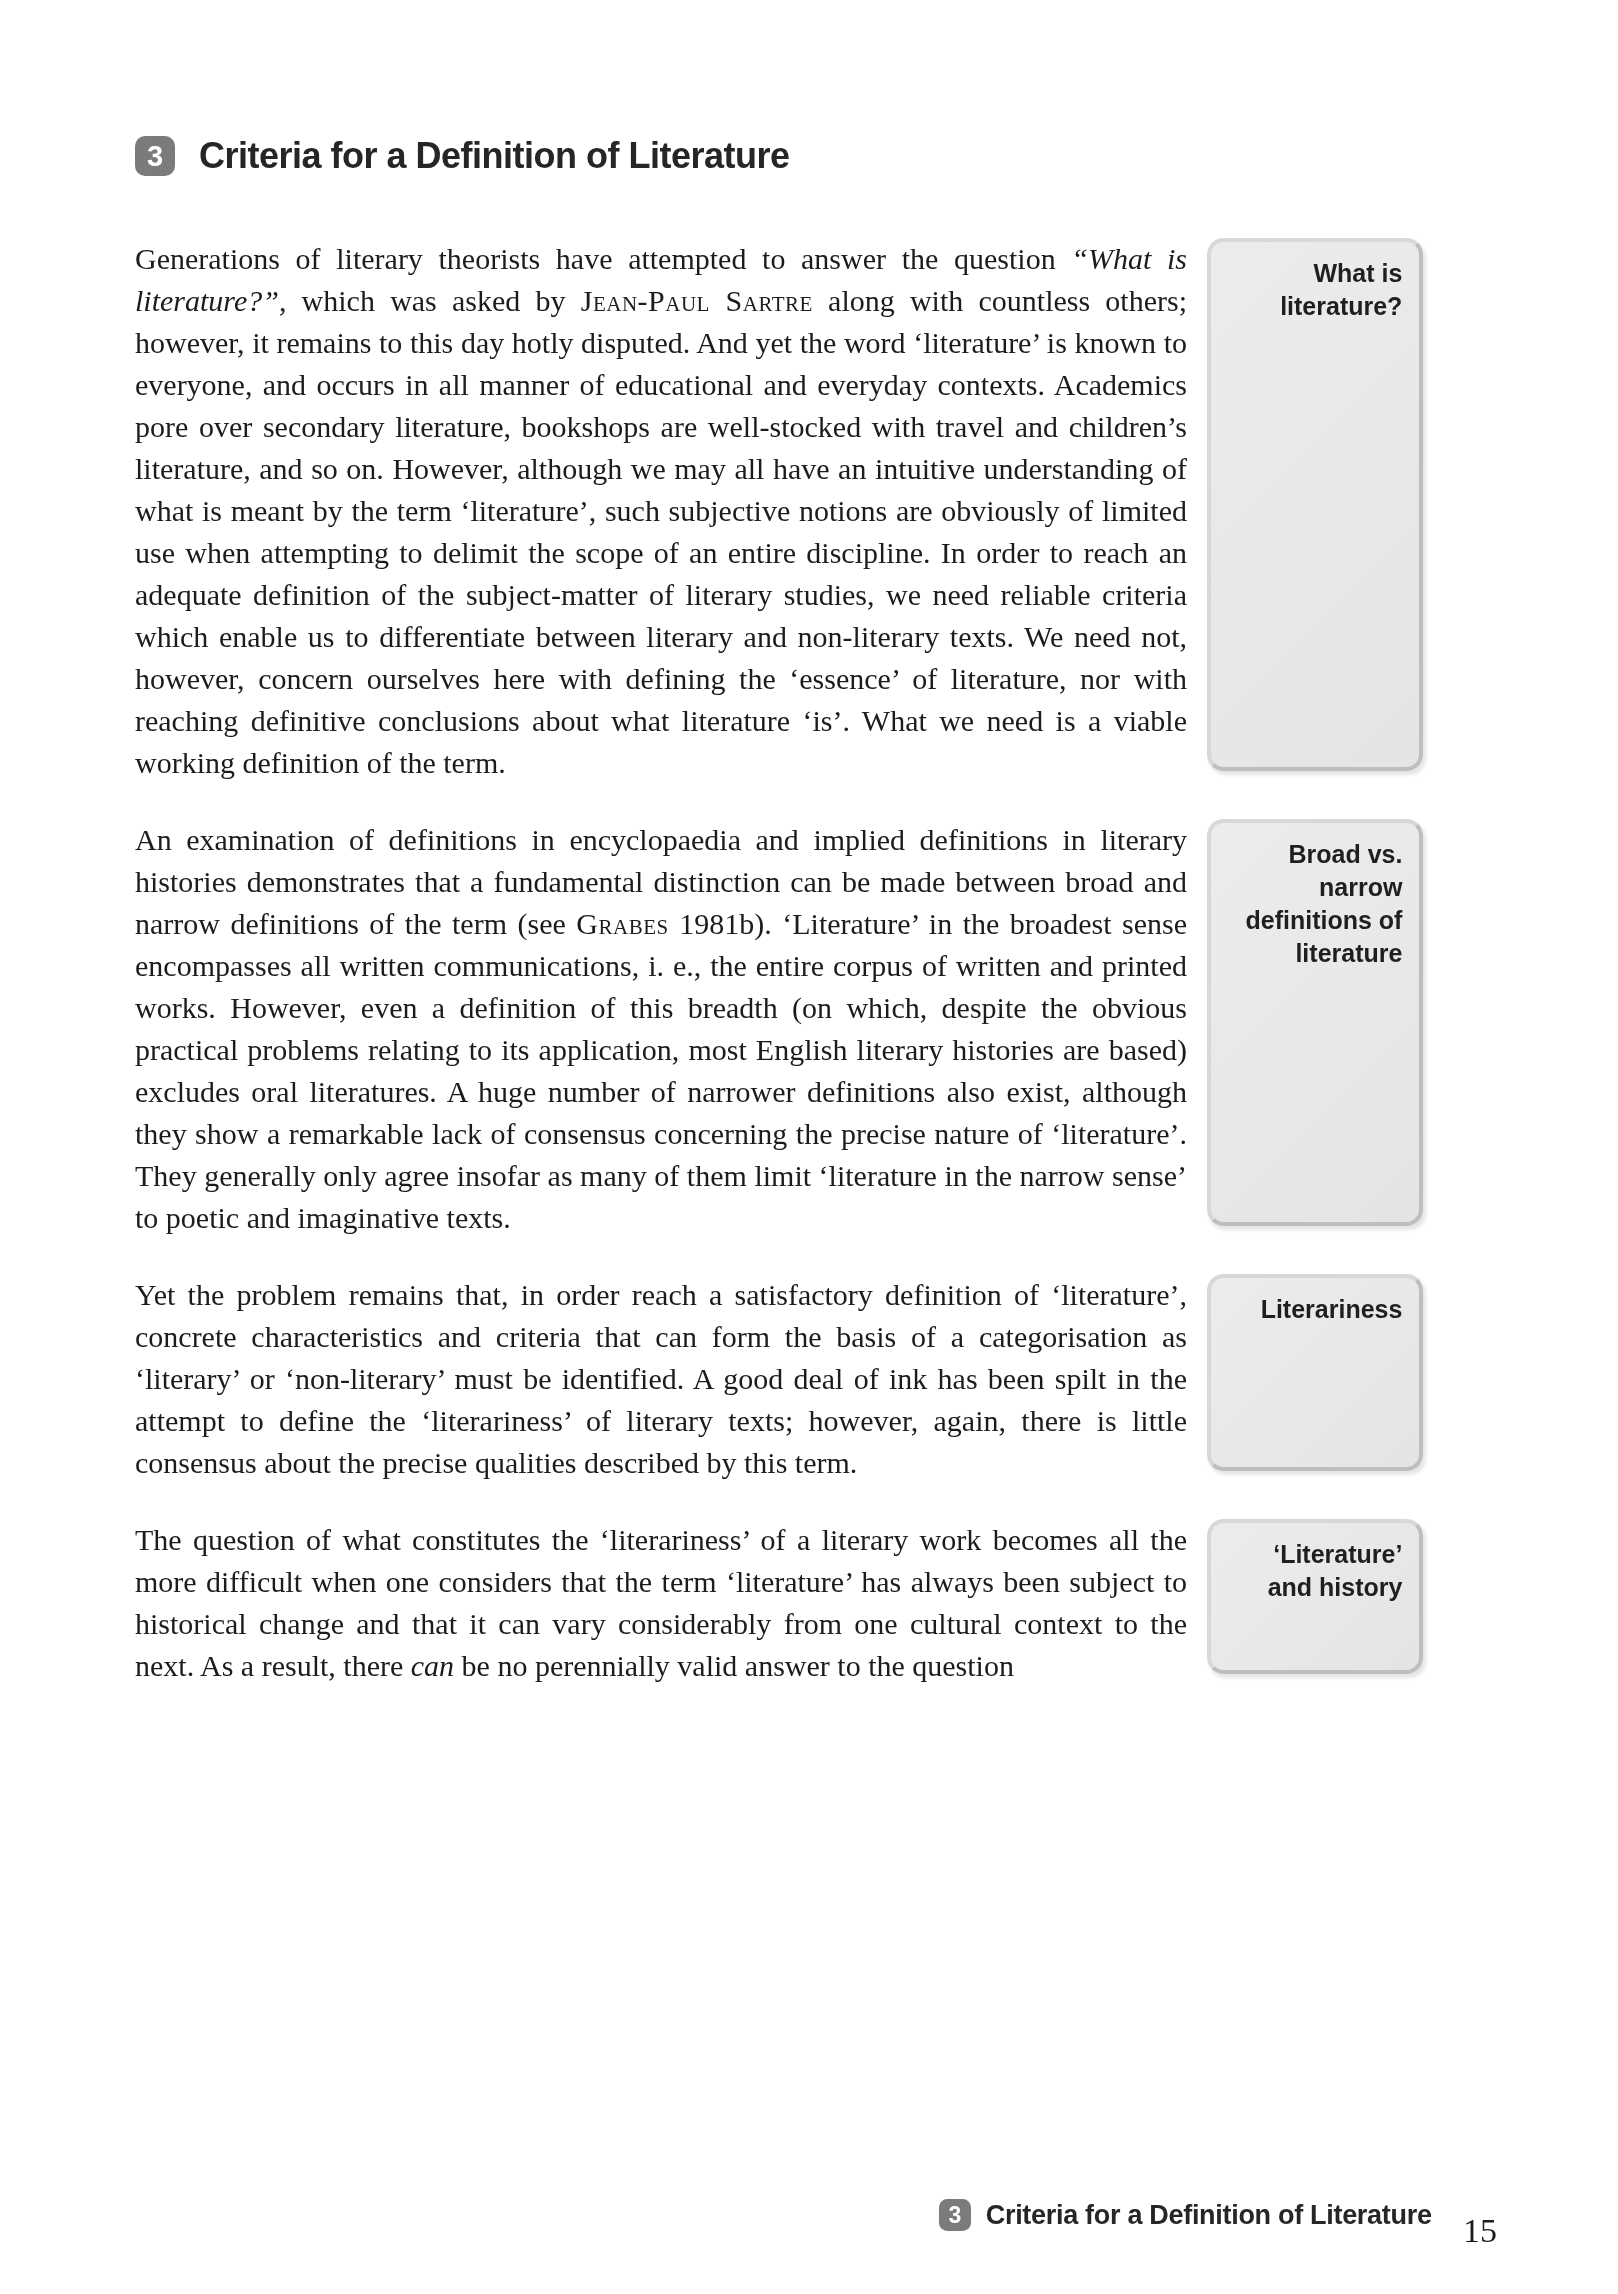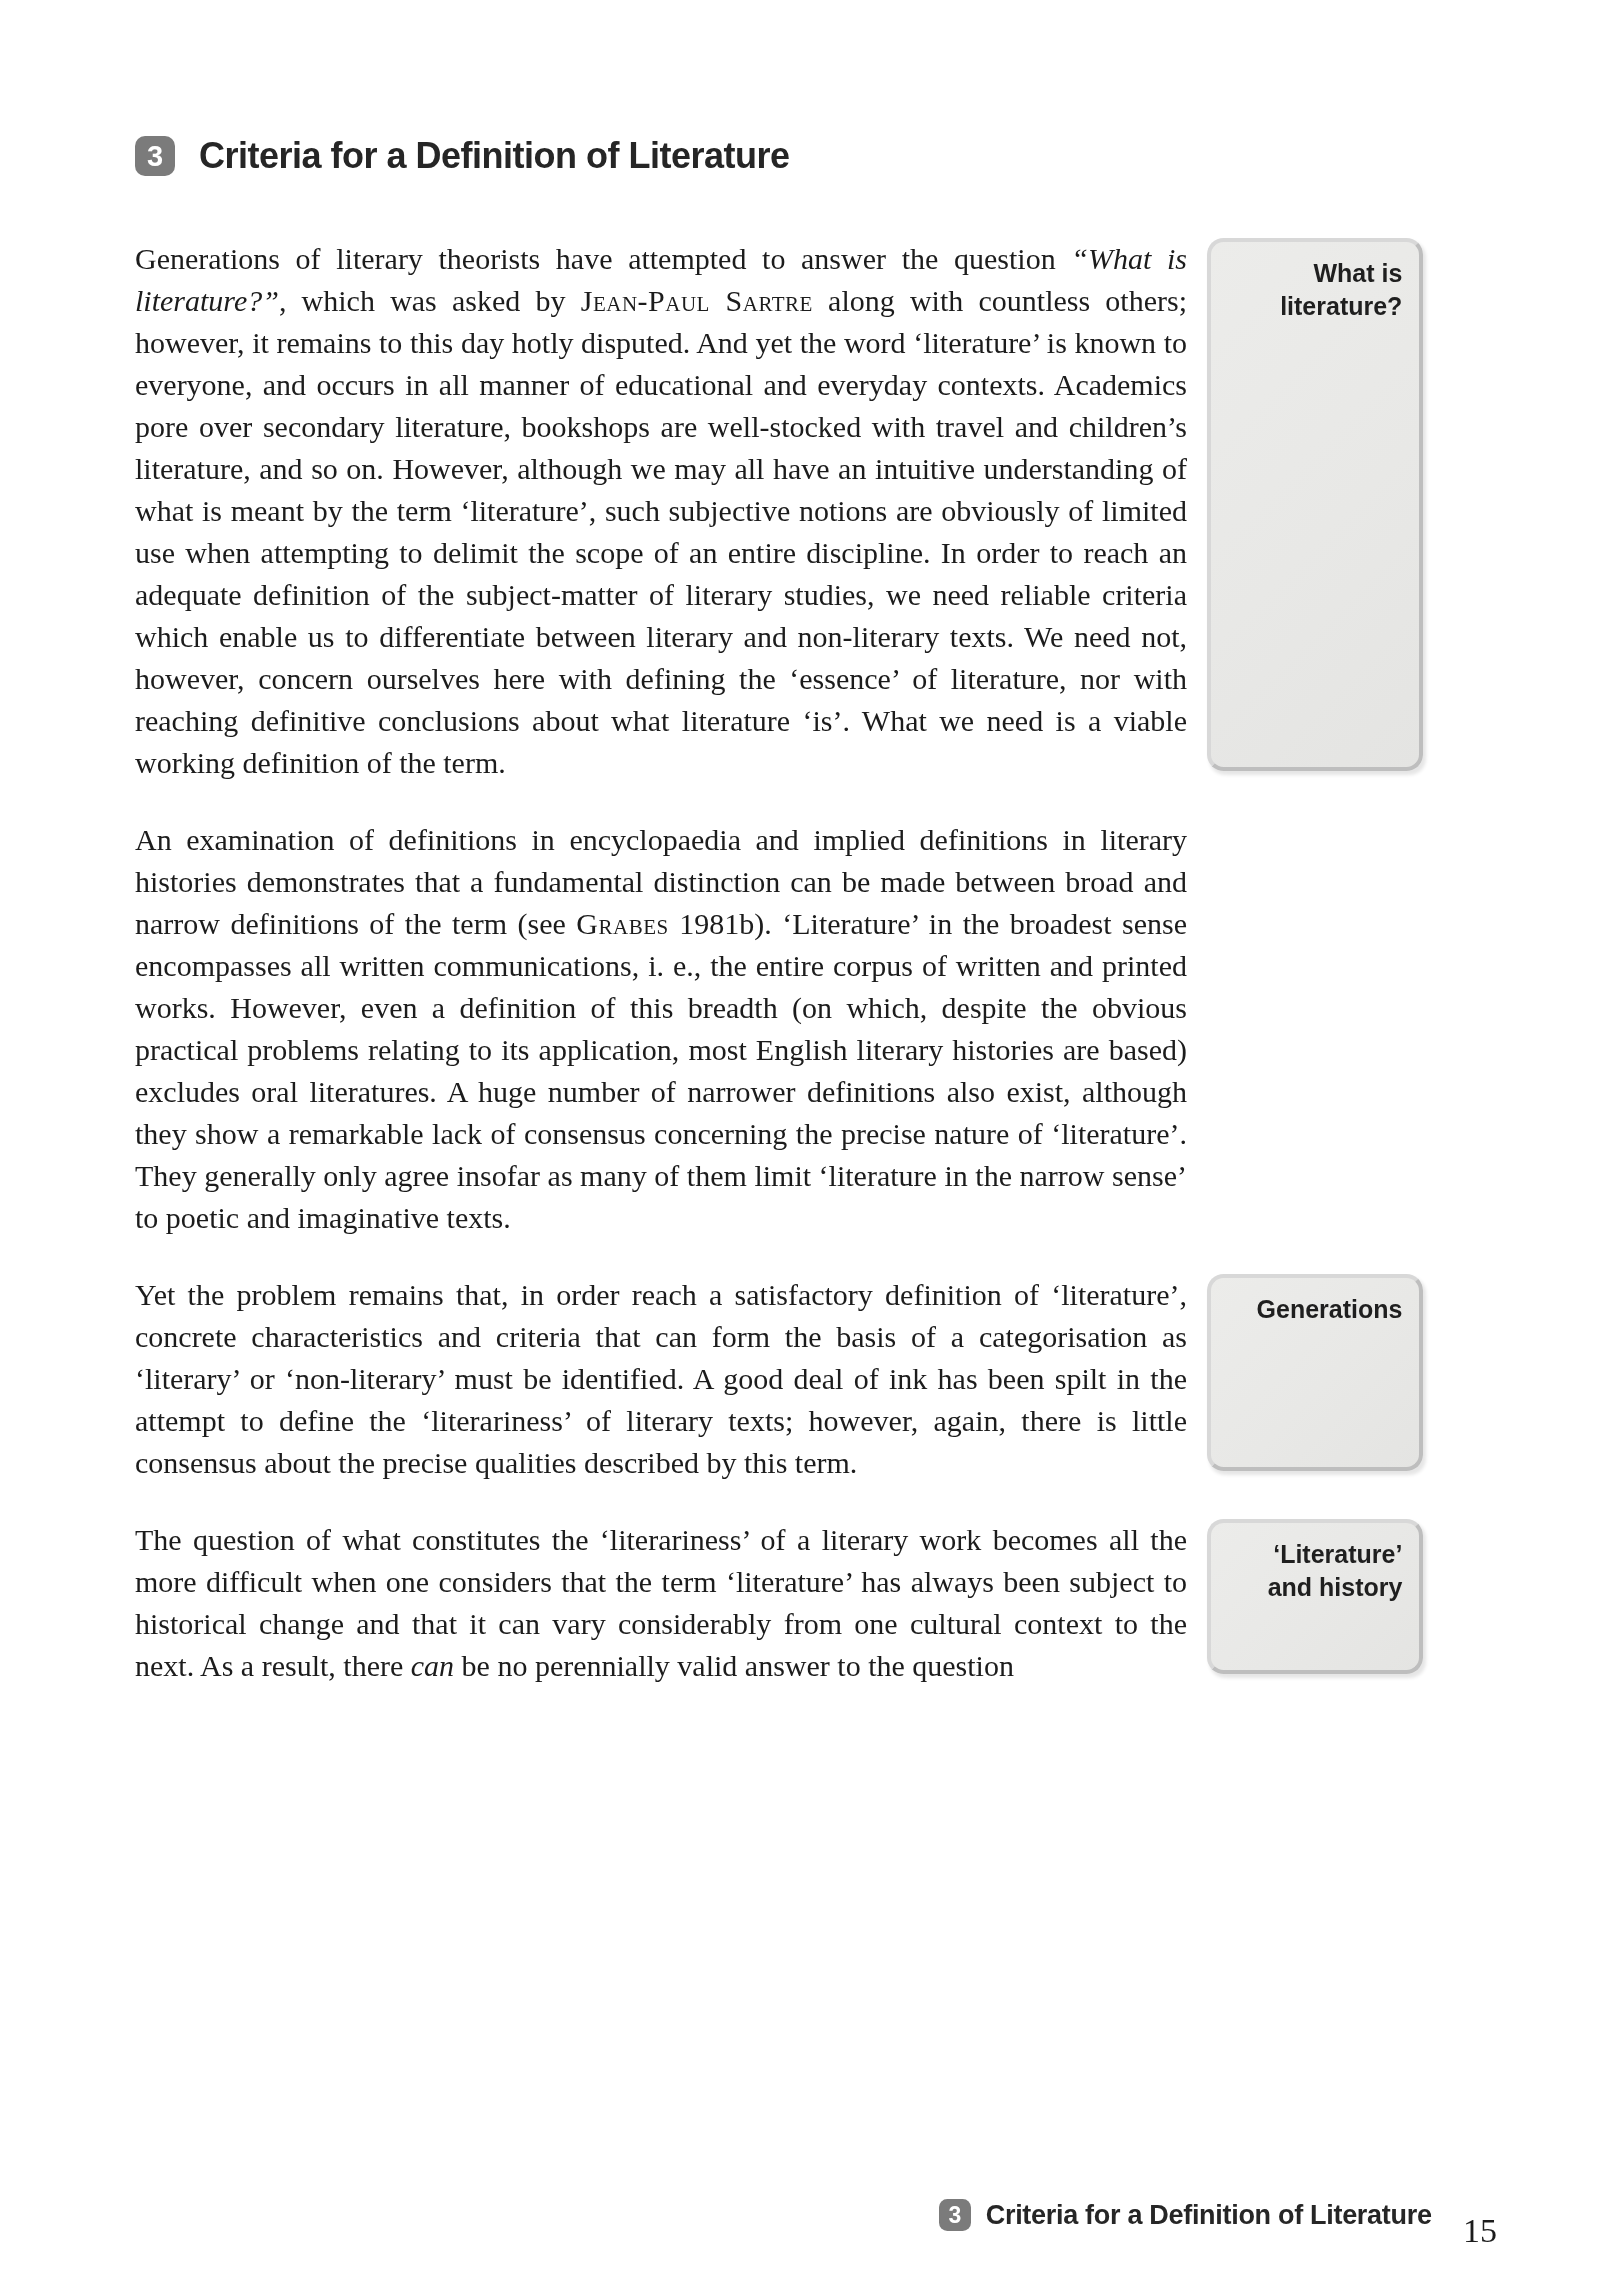--- a/index.html
+++ b/index.html
@@ -128,25 +128,26 @@
 
   <div class="content">
 
     <div class="row">
       <p class="para"><span>Generations of literary theorists have attempted to answer the question </span><span class="seg-i">“What is literature?”</span><span>, which was asked by </span><span class="seg-sc">Jean-Paul Sartre</span><span> along with countless others; however, it remains to this day hotly disputed. And yet the word ‘literature’ is known to everyone, and occurs in all manner of educational and everyday contexts. Academics pore over secondary literature, bookshops are well-stocked with travel and children’s literature, and so on. However, although we may all have an intuitive understanding of what is meant by the term ‘literature’, such subjective notions are obviously of limited use when attempting to delimit the scope of an entire discipline. In order to reach an adequate definition of the subject-matter of literary studies, we need reliable criteria which enable us to differentiate between literary and non-literary texts. We need not, however, concern ourselves here with defining the ‘essence’ of literature, nor with reaching definitive conclusions about what literature ‘is’. What we need is a viable working definition of the term.</span></p>
       <div class="note">What is literature?</div>
     </div>
 
     <div class="row">
       <p class="para"><span>An examination of definitions in encyclopaedia and implied definitions in literary histories demonstrates that a fundamental distinction can be made between broad and narrow definitions of the term (see </span><span class="seg-sc">Grabes</span><span> 1981b). ‘Literature’ in the broadest sense encompasses all written communications, i. e., the entire corpus of written and printed works. However, even a definition of this breadth (on which, despite the obvious practical problems relating to its application, most English literary histories are based) excludes oral literatures. A huge number of narrower definitions also exist, although they show a remarkable lack of consensus concerning the precise nature of ‘literature’. They generally only agree insofar as many of them limit ‘literature in the narrow sense’ to poetic and imaginative texts.</span></p>
+      <div class="note">Broad vs. narrow definitions of literature</div>
     </div>
 
     <div class="row">
       <p class="para"><span>Yet the problem remains that, in order reach a satisfactory definition of ‘literature’, concrete characteristics and criteria that can form the basis of a categorisation as ‘literary’ or ‘non-literary’ must be identified. A good deal of ink has been spilt in the attempt to define the ‘literariness’ of literary texts; however, again, there is little consensus about the precise qualities described by this term.</span></p>
-      <div class="note">Generations</div>
+      <div class="note">Literariness</div>
     </div>
 
     <div class="row">
       <p class="para"><span>The question of what constitutes the ‘literariness’ of a literary work becomes all the more difficult when one considers that the term ‘literature’ has always been subject to historical change and that it can vary considerably from one cultural context to the next. As a result, there </span><span class="seg-i">can</span><span> be no perennially valid answer to the question</span></p>
       <div class="note">‘Literature’ and history</div>
     </div>
 
   </div>
 
   <div class="footer">

